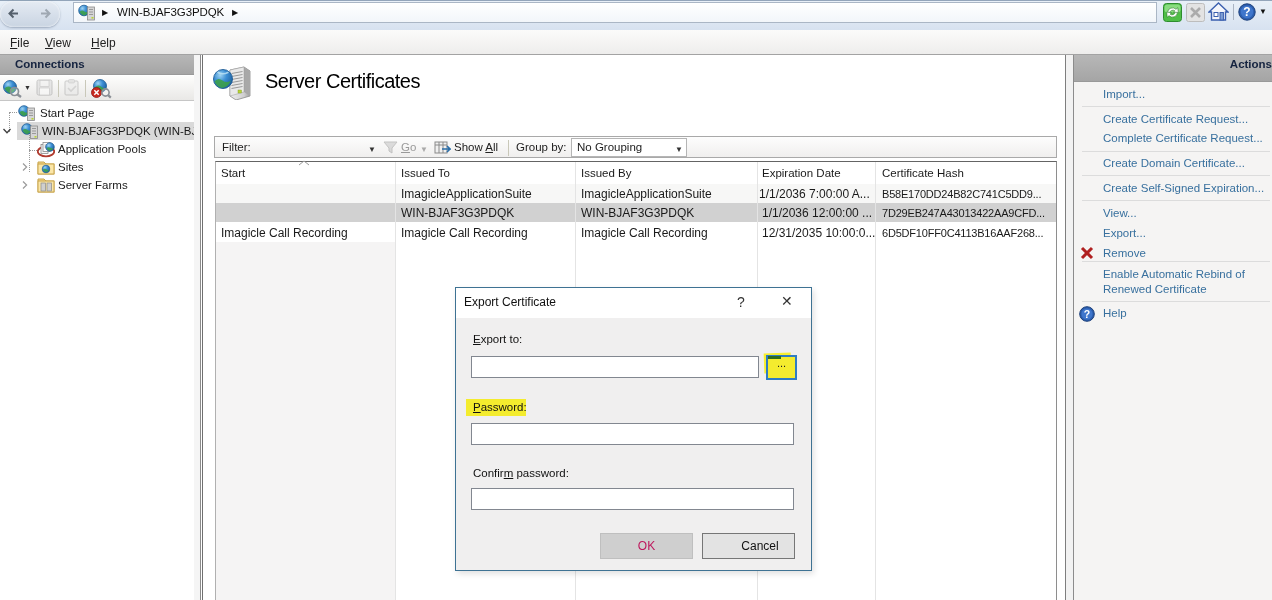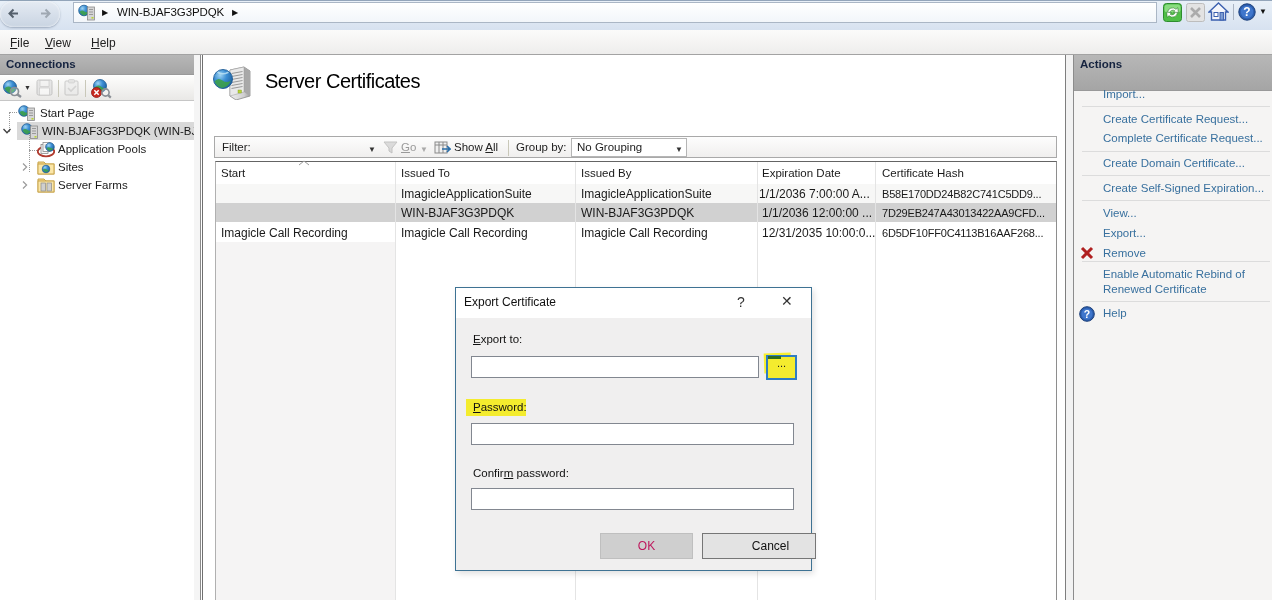--- a/index.html
+++ b/index.html
@@ -17,21 +17,21 @@
 #addricon { left:78px; top:4px; }
 .crumbarrow { color:#111; font-size:8px; }
 #addrtext { left:117px; top:6px; font-size:11.5px; letter-spacing:-0.1px; color:#111; }
 
 #menubar { left:0; top:30px; width:1272px; height:25px;
   background:linear-gradient(#fbfbfa,#eeedec); border-bottom:1px solid #a3a3a3; }
 .menuitem { top:36px; font-size:12px; color:#222; }
 .ul { text-decoration:underline; }
 
 .panelheader { background:linear-gradient(#b7b7b7,#a5a5a5); color:#15233f; font-weight:bold; font-size:11.5px; }
-#connhdr { left:0; top:55px; width:194px; height:20px; padding:3px 0 0 6px; border-bottom:1px solid #999; }
+#connhdr { left:0; top:55px; width:194px; height:20px; padding:3px 0 0 15px; border-bottom:1px solid #999; }
 #conntb { left:0; top:76px; width:194px; height:25px;
   background:linear-gradient(#fdfdfc,#e9e8e6); border-bottom:1px solid #c6c6c6; }
 #lpanel { left:0; top:102px; width:194px; height:498px; background:#fff; }
 #lscroll { left:194px; top:55px; width:6px; height:545px; background:#f5f5f5; }
 #lborder { left:200px; top:55px; width:1px; height:545px; background:#8c8c8c; }
 #lline2 { left:202px; top:55px; width:1px; height:545px; background:#707070; }
 .treetext { font-size:11.5px; color:#1a1a1a; }
 #selrow { left:17px; top:20px; width:177px; height:18px; background:#d9d9d9; }
 
 #center { left:203px; top:55px; width:870px; height:545px; background:#fff; }
@@ -49,21 +49,21 @@
 .cell { font-size:12px; color:#1a1a1a; }
 .hash { font-size:11px; letter-spacing:-0.2px; }
 .r1 { background:#f7f7f6; }
 .r2 { background:#d1d1d1; }
 #col1gray { background:#f5f4f4; }
 
 #apanel { left:1074px; top:55px; width:198px; height:545px; background:#f5f4f3; }
 #rline { left:1065px; top:55px; width:1px; height:545px; background:#7e7e7e; }
 #rstrip { left:1066px; top:55px; width:7px; height:545px; background:#f2f2f2; }
 #rborder { left:1073px; top:55px; width:1px; height:545px; background:#8c8c8c; }
-#acthdr { left:1074px; top:55px; width:198px; height:36px; padding:3px 0 0 6px; border-bottom:1px solid #999; }
+#acthdr { left:1074px; top:55px; width:198px; height:27px; padding:3px 0 0 6px; border-bottom:1px solid #999;text-align:right; }
 .alink { color:#38709e; font-size:11.5px; }
 .asep { left:1082px; width:188px; height:1px; background:#dcdcdc; }
 
 #dialog { left:455px; top:287px; width:357px; height:284px; background:#f0efef;
   border:1px solid #3e7293; box-shadow:2px 3px 6px rgba(0,0,0,0.12); }
 #dlgtitlebar { left:0; top:0; width:355px; height:30px; background:#fff; }
 #dlgtitle { left:8px; top:7px; font-size:12px; color:#111; }
 .dlglabel { font-size:11.5px; color:#111; }
 .dlgbox { background:#fff; border:1px solid #828790; }
 .dlgbtn { font-size:12px; text-align:center; }
@@ -364,15 +364,15 @@
     <div class="abs dlgbox" style="left:15px; top:68px; width:288px; height:22px;"></div>
     <div class="abs" style="left:308px; top:65px; width:27px; height:20px; background:#f8ef32; transform:rotate(-2deg);"></div>
     <div class="abs" style="left:310px; top:67px; width:31px; height:25px; background:#f4ec2e; border:2px solid #2f7cc3; text-align:center; font-size:11px; color:#222;">...</div>
     <div class="abs" style="left:312px; top:68px; width:13px; height:3px; background:#2e6b1e;"></div>
     <div class="abs" style="left:10px; top:111px; width:60px; height:17px; background:#f4ec2e;"></div>
     <div class="abs dlglabel" style="left:17px; top:113px;"><span class="ul">P</span>assword:</div>
     <div class="abs dlgbox" style="left:15px; top:135px; width:323px; height:22px;"></div>
     <div class="abs dlglabel" style="left:17px; top:179px;">Confir<span class="ul">m</span> password:</div>
     <div class="abs dlgbox" style="left:15px; top:200px; width:323px; height:22px;"></div>
     <div class="abs dlgbtn" style="left:144px; top:245px; width:93px; height:26px; background:#cfcfcf; border:1px solid #bfbfbf; color:#be185d; padding-top:5px;">OK</div>
-    <div class="abs dlgbtn" style="left:246px; top:245px; width:114px; height:26px; background:#e3e3e3; border:1px solid #767676; color:#111; padding-top:5px;padding-left:23px;">Cancel</div>
+    <div class="abs dlgbtn" style="left:246px; top:245px; width:93px; height:26px; background:#e3e3e3; border:1px solid #767676; color:#111; padding-top:5px;padding-left:23px;">Cancel</div>
   </div>
 </div>
 
 </body></html>

